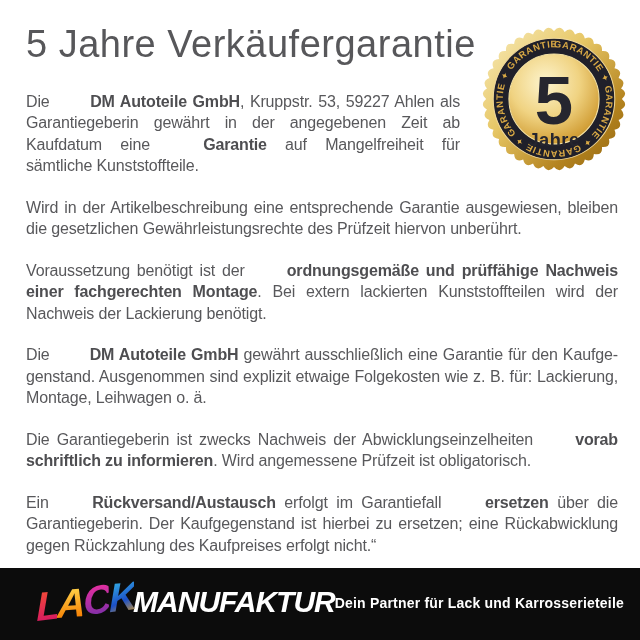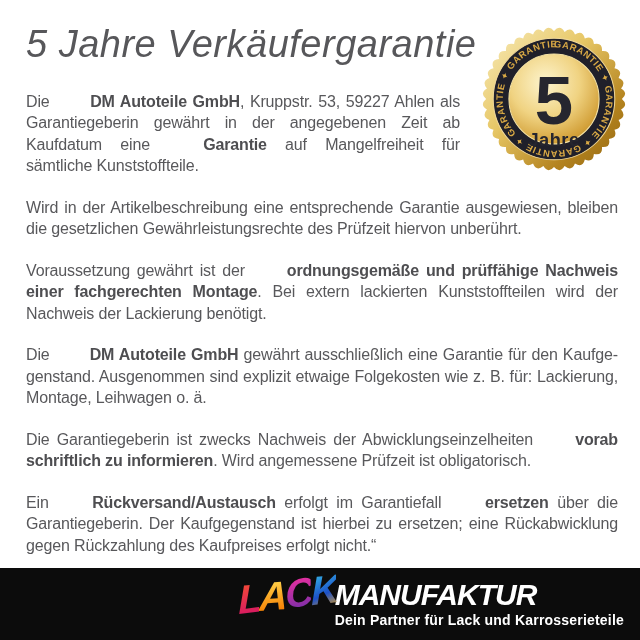--- a/index.html
+++ b/index.html
@@ -3,21 +3,21 @@
 <meta charset="utf-8">
 <style>
   html,body{margin:0;padding:0;}
   body{
     width:640px;height:640px;position:relative;overflow:hidden;
     background:#ffffff;
     font-family:"Liberation Sans","DejaVu Sans",sans-serif;
   }
   .page-title{
     margin:24px 0 25px 26px;
-    font-style:italic;font-weight:normal;
+    font-weight:normal;
     font-size:38px;line-height:1.1;
     color:#57575a;letter-spacing:0.5px;
   }
   .badge{
     position:absolute;top:23px;right:10px;width:152px;height:152px;
   }
   .para{
     margin:0 22px 20px 26px;
     color:#58585b;font-size:16px;line-height:21.5px;
     letter-spacing:-0.15px;
@@ -41,21 +41,21 @@
     position:relative;z-index:2;
   }
   .brand-lack span{
     -webkit-background-clip:text;background-clip:text;color:transparent;
     display:inline-block;
   }
   .lack-l{background-image:linear-gradient(175deg,#f0453c 20%,#d81b60 85%);}
   .lack-a{background-image:linear-gradient(175deg,#ffd149 15%,#f57c00 90%);transform:rotate(3deg);}
   .lack-c{background-image:linear-gradient(175deg,#e62fa0 15%,#7b2fa8 90%);}
   .lack-k{background-image:linear-gradient(160deg,#35b6e8 10%,#1c50c8 60%,#e8a21b 100%);}
-  .brand-right{display:flex;flex-direction:column;align-items:flex-start;}
+  .brand-right{display:flex;flex-direction:row;align-items:center;}
   .brand-name{
     color:#ffffff;font-size:30px;font-weight:bold;font-style:italic;
     letter-spacing:-1px;line-height:1;
   }
   .brand-tagline{
     color:#ffffff;font-size:14px;font-weight:bold;
     letter-spacing:0.2px;margin-top:2px;padding-right:2px;
   }
   .badge svg text{font-family:"Liberation Sans","DejaVu Sans",sans-serif;}
   .ring-text{font-size:9.2px;font-weight:bold;letter-spacing:0.6px;}
@@ -92,21 +92,21 @@
     </text>
     <text class="badge-number" x="75" y="100" text-anchor="middle" fill="#26262f">5</text>
     <text class="badge-unit" x="75" y="121" text-anchor="middle" fill="#26262f">Jahre</text>
   </svg>
 </div>
 
 <p class="para para--narrow"><span>Die </span><b>DM Autoteile GmbH</b><span>, Kruppstr. 53, 59227 Ahlen als Garantiegeberin gewährt in der angegebenen Zeit ab Kaufdatum eine </span><b>Garantie</b><span> auf Mangelfreiheit für sämtliche Kunststoffteile.</span></p>
 
 <p class="para"><span>Wird in der Artikelbeschreibung eine entsprechende Garantie ausgewiesen, blei­ben die gesetzlichen Gewährleistungsrechte des Prüfzeit hiervon unberührt.</span></p>
 
-<p class="para"><span>Voraussetzung gewährt ist der </span><b>ordnungsgemäße und prüffähige Nachweis einer fachgerechten Montage</b><span>. Bei extern lackierten Kunststoffteilen wird der Nachweis der Lackierung benötigt.</span></p>
+<p class="para"><span>Voraussetzung benötigt ist der </span><b>ordnungsgemäße und prüffähige Nachweis einer fachgerechten Montage</b><span>. Bei extern lackierten Kunststoffteilen wird der Nachweis der Lackierung benötigt.</span></p>
 
 <p class="para"><span>Die </span><b>DM Autoteile GmbH</b><span> gewährt ausschließlich eine Garantie für den Kaufge­genstand. Ausgenommen sind explizit etwaige Folgekosten wie z. B. für: Lackie­rung, Montage, Leihwagen o. ä.</span></p>
 
 <p class="para"><span>Die Garantiegeberin ist zwecks Nachweis der Abwicklungseinzelheiten </span><b>vorab schriftlich zu informieren</b><span>. Wird angemessene Prüfzeit ist obligatorisch.</span></p>
 
 <p class="para"><span>Ein </span><b>Rückversand/Austausch</b><span> erfolgt im Garantiefall </span><b>ersetzen</b><span> über die Garan­tiegeberin. Der Kaufgegenstand ist hierbei zu ersetzen; eine Rückabwicklung gegen Rückzahlung des Kaufpreises erfolgt nicht.“</span></p>
 
 <div class="footer-bar">
   <div class="brand">
     <span class="brand-lack"><span class="lack-l">L</span><span class="lack-a">A</span><span class="lack-c">C</span><span class="lack-k">K</span></span>

